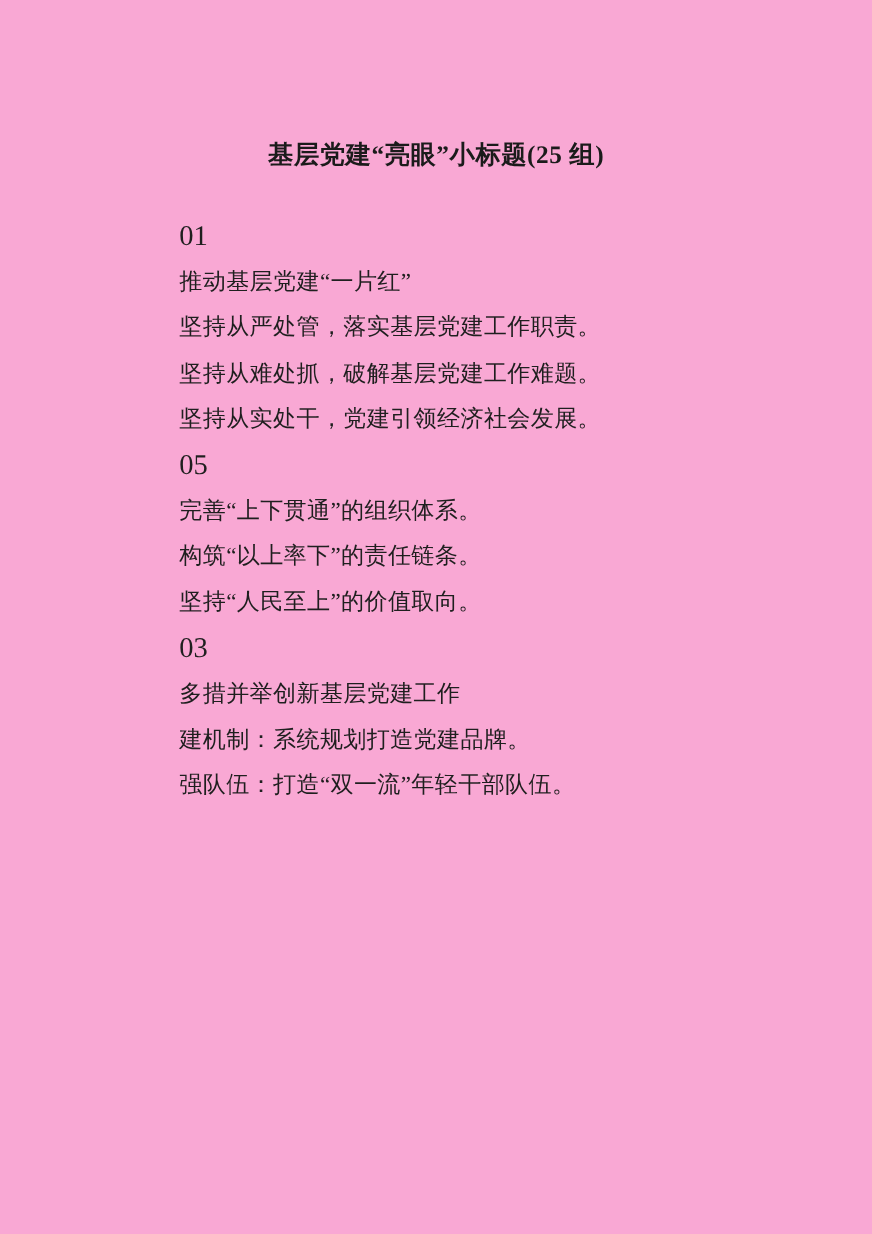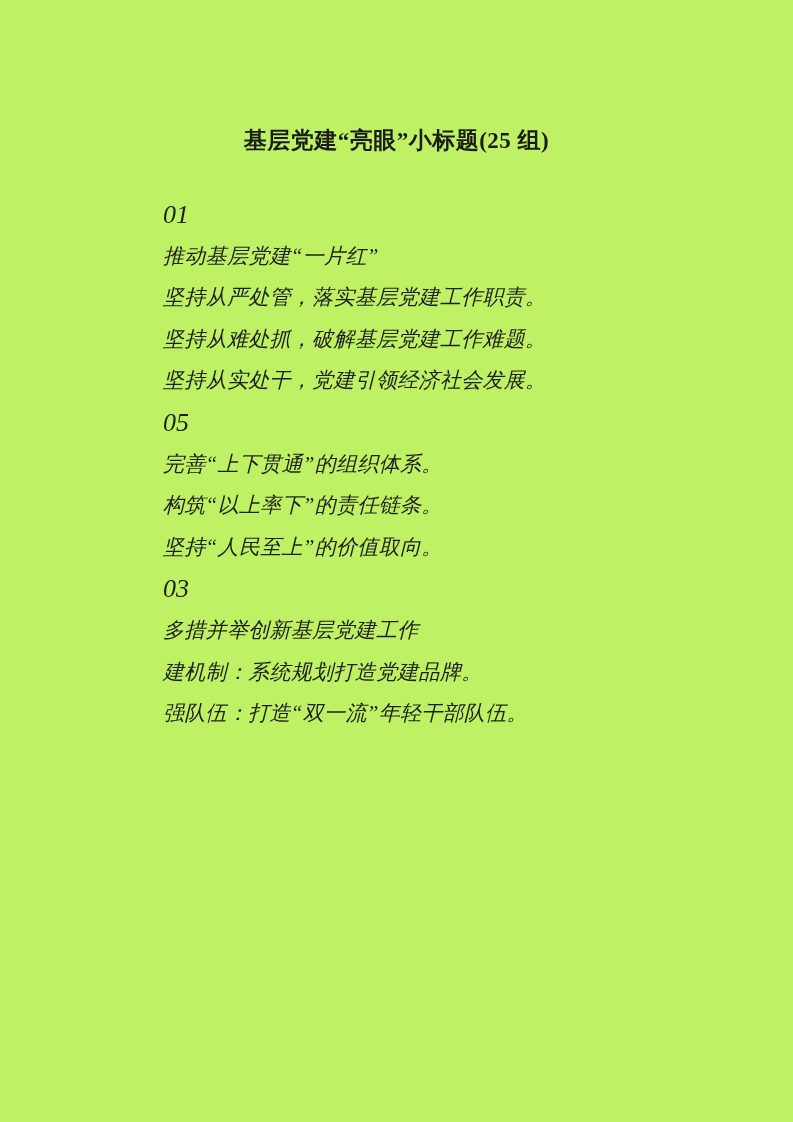--- a/index.html
+++ b/index.html
@@ -4,21 +4,21 @@
 <style>
   html, body {
     margin: 0;
     padding: 0;
     background: #ffffff;
   }
   .doc-page {
     position: relative;
     width: 793px;
     height: 1122px;
-    background: #bef264;
+    background: #f9a8d4;
     overflow: hidden;
     font-family: "Liberation Serif", serif;
     color: #1f1f1f;
   }
   .doc-title {
     position: absolute;
     top: 127px;
     left: 0;
     width: 793px;
     margin: 0;
@@ -38,21 +38,20 @@
   .line {
     margin: 0;
     padding: 0;
     height: 41.6px;
     line-height: 41.6px;
     font-size: 21px;
     font-weight: 400;
     letter-spacing: 0.3px;
     white-space: nowrap;
     color: #1f1f1f;
-    font-style: italic;
   }
   .section-number {
     font-size: 26px;
     letter-spacing: 0;
   }
 </style>
 </head>
 <body>
 
 <div class="doc-page">

